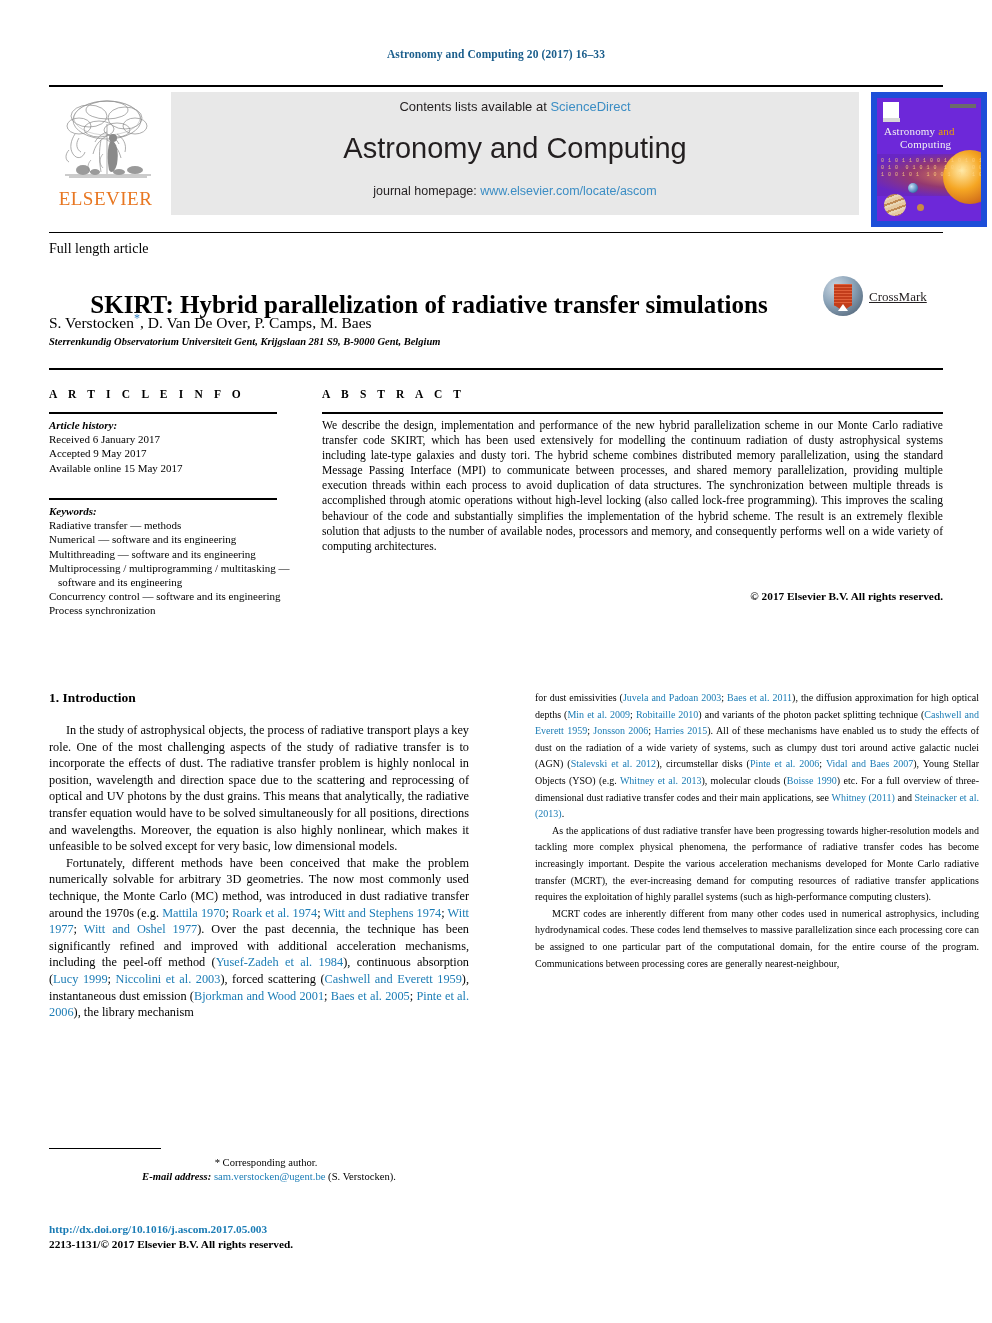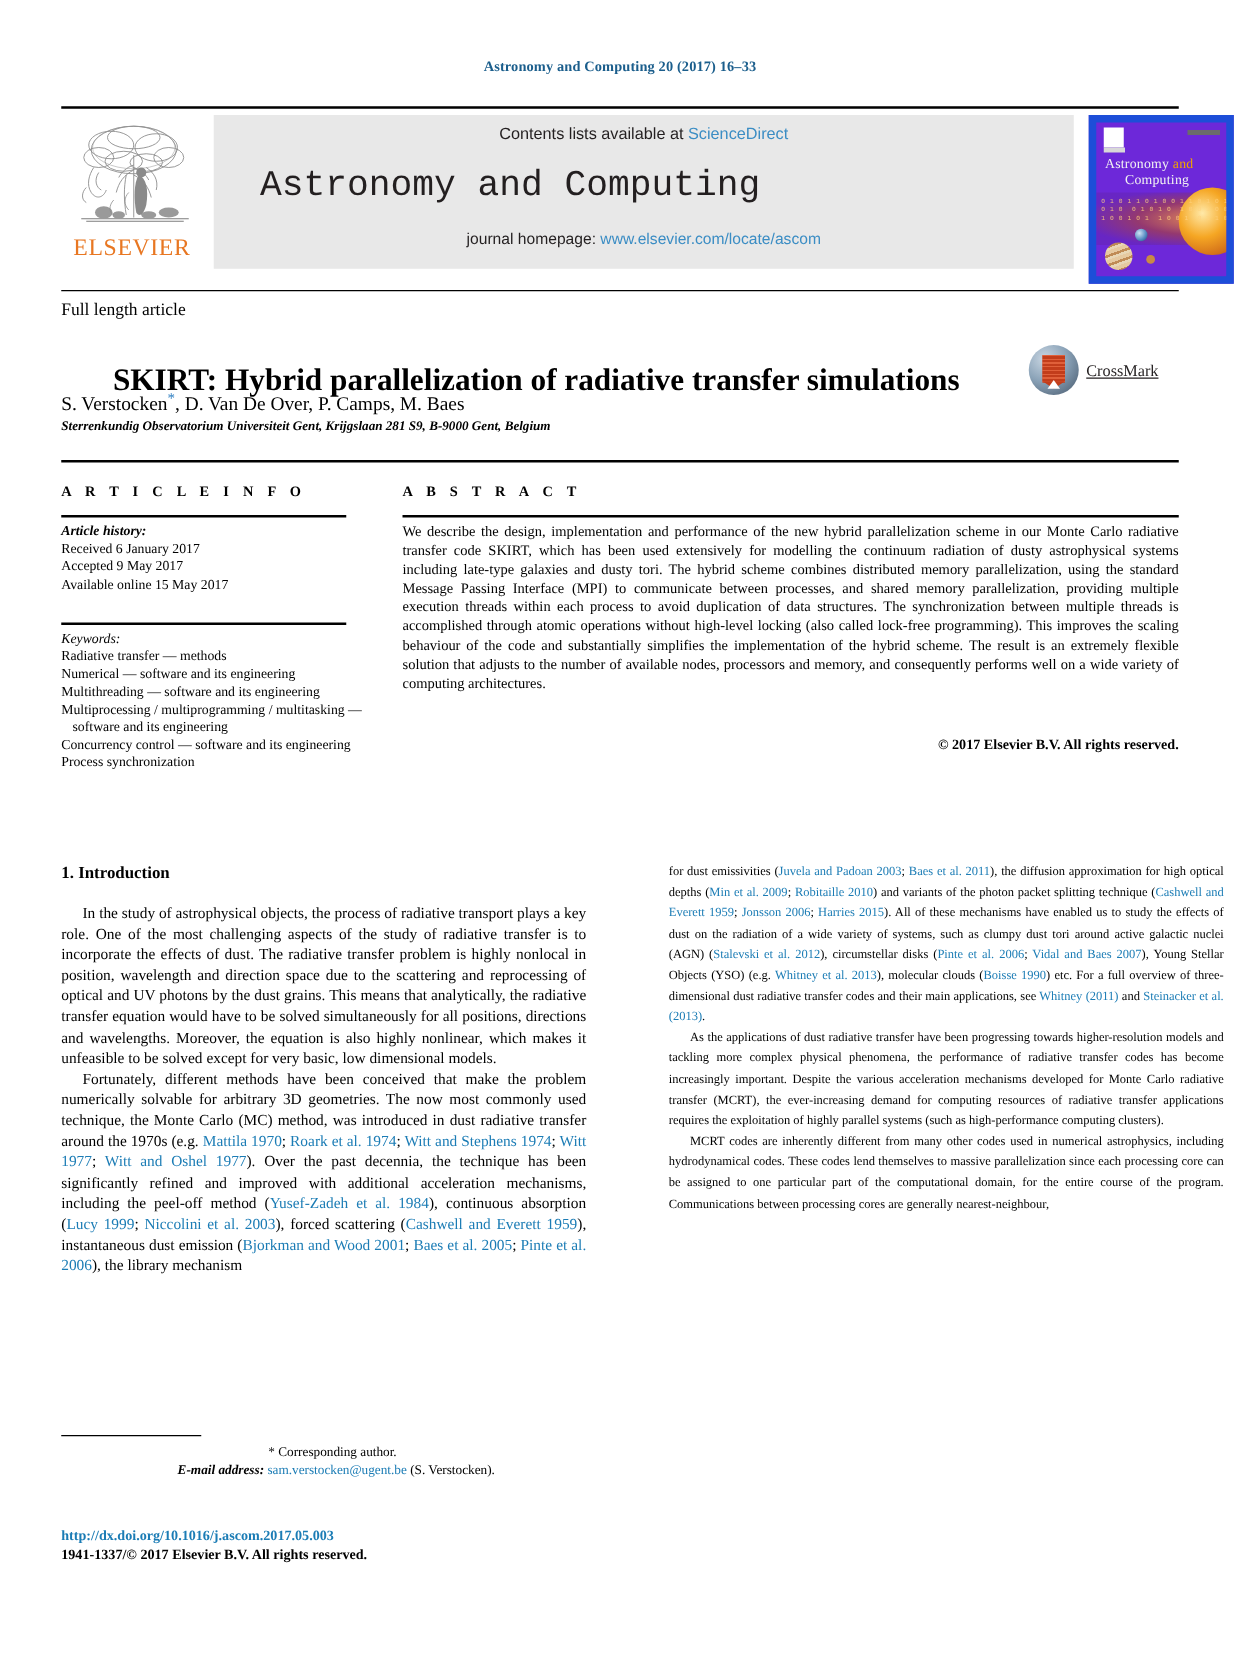--- a/index.html
+++ b/index.html
@@ -84,24 +84,24 @@
     font-size: 13px;
     color: #231f20;
   }
   .contents-line .sd {
     color: #3b8dc4;
   }
   .journal-title {
     position: absolute;
     left: 0; top: 40px;
     width: 688px;
-    font-family: Liberation Mono, monospace;
+    text-align: center;
+    font-family: Liberation Sans, sans-serif;
     font-size: 29px;
     color: #231f20;
-    padding-left: 37px;
   }
   .homepage-line {
     position: absolute;
     left: 0; top: 92px;
     width: 688px;
     text-align: center;
     font-family: "Liberation Sans", sans-serif;
     font-size: 12.5px;
     color: #231f20;
   }
@@ -324,21 +324,21 @@
     width: 228px; height: 1.6px;
     background: #000;
   }
   .keywords {
     position: absolute;
     left: 49px; top: 504px;
     width: 250px;
     font-size: 11px;
     line-height: 14.2px;
   }
-  .keywords .lbl { font-style: italic; font-weight: normal; text-align: right; }
+  .keywords .lbl { font-style: italic; font-weight: bold; text-align: right; }
   .keywords .kw { display: block; padding-left: 9px; text-indent: -9px; }
 
   .abstract {
     position: absolute;
     left: 322px; top: 418px;
     width: 621px;
     font-size: 11.6px;
     line-height: 15.1px;
     text-align: justify;
     text-justify: inter-word;
@@ -546,16 +546,16 @@
   </div>
 
   <div class="foot-rule"></div>
   <div class="footnote">
     <span class="fstar">* Corresponding author.</span>
     <span class="line2"><span class="em-lbl">E-mail address:</span> <span class="mail">sam.verstocken@ugent.be</span> <span>(S. Verstocken).</span></span>
   </div>
 
   <div class="doi-block">
     <span class="doi">http://dx.doi.org/10.1016/j.ascom.2017.05.003</span>
-    <span>1941-1337/© 2017 Elsevier B.V. All rights reserved.</span>
+    <span>2213-1131/© 2017 Elsevier B.V. All rights reserved.</span>
   </div>
 
 </div>
 
 </body></html>

